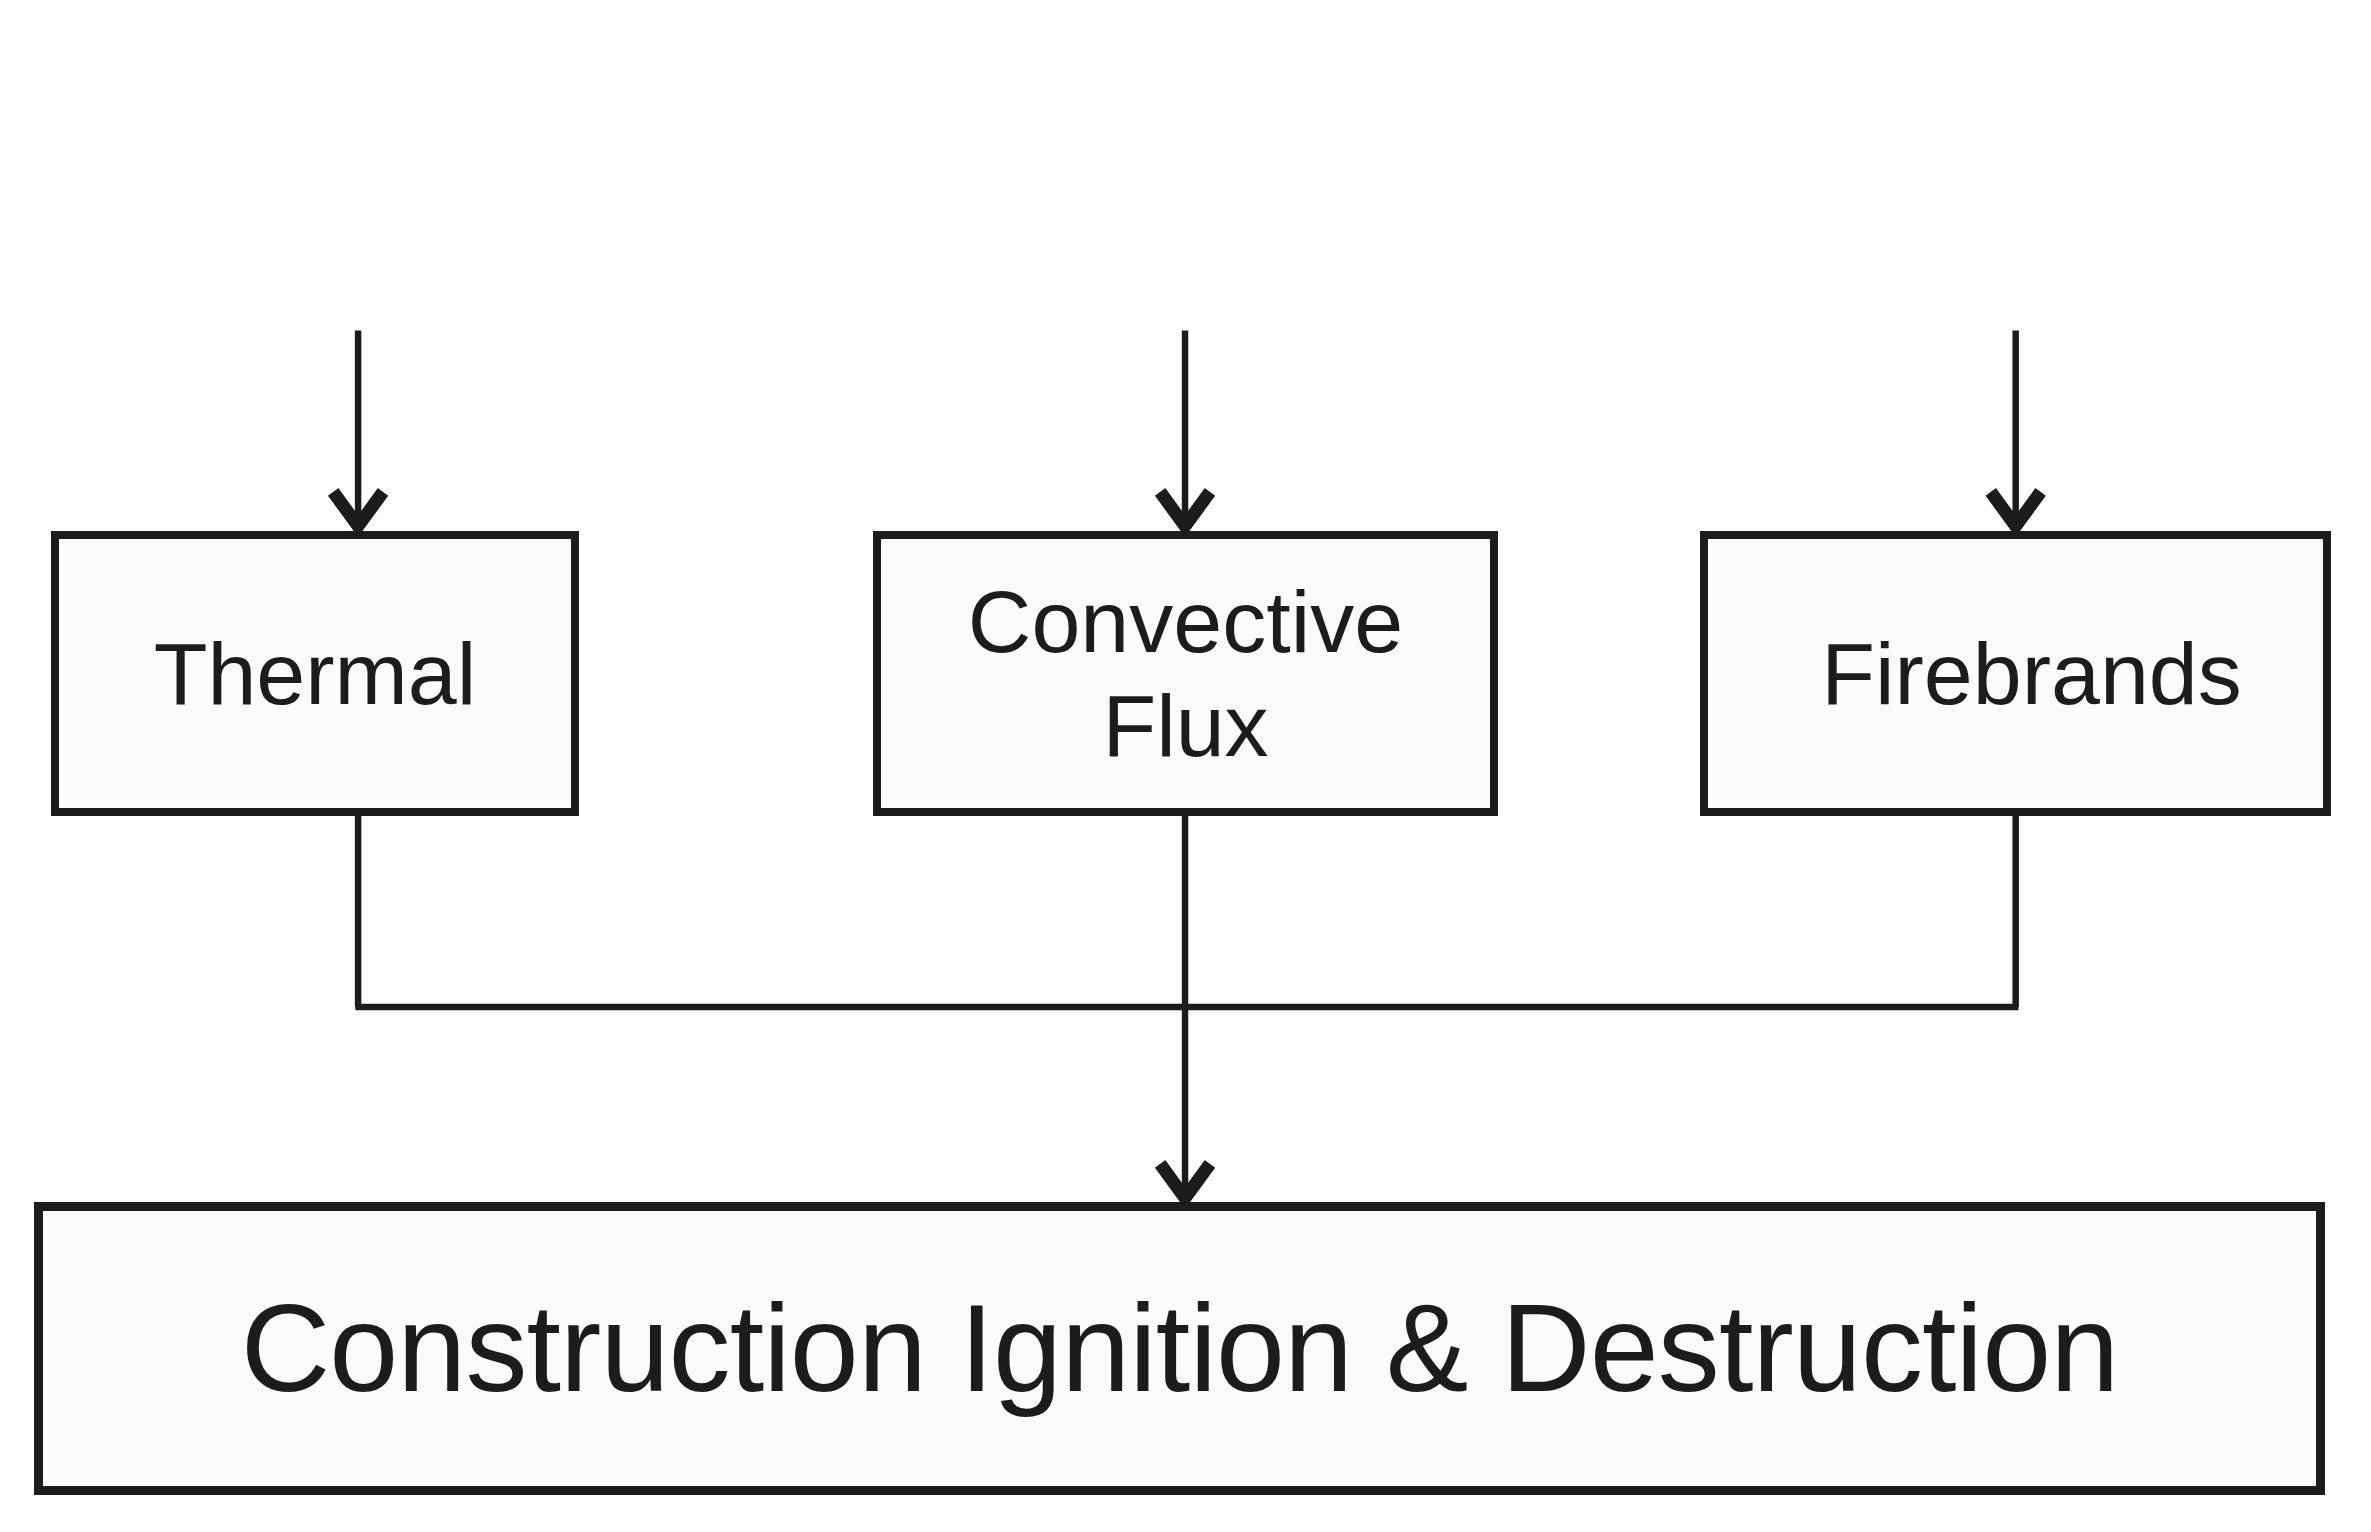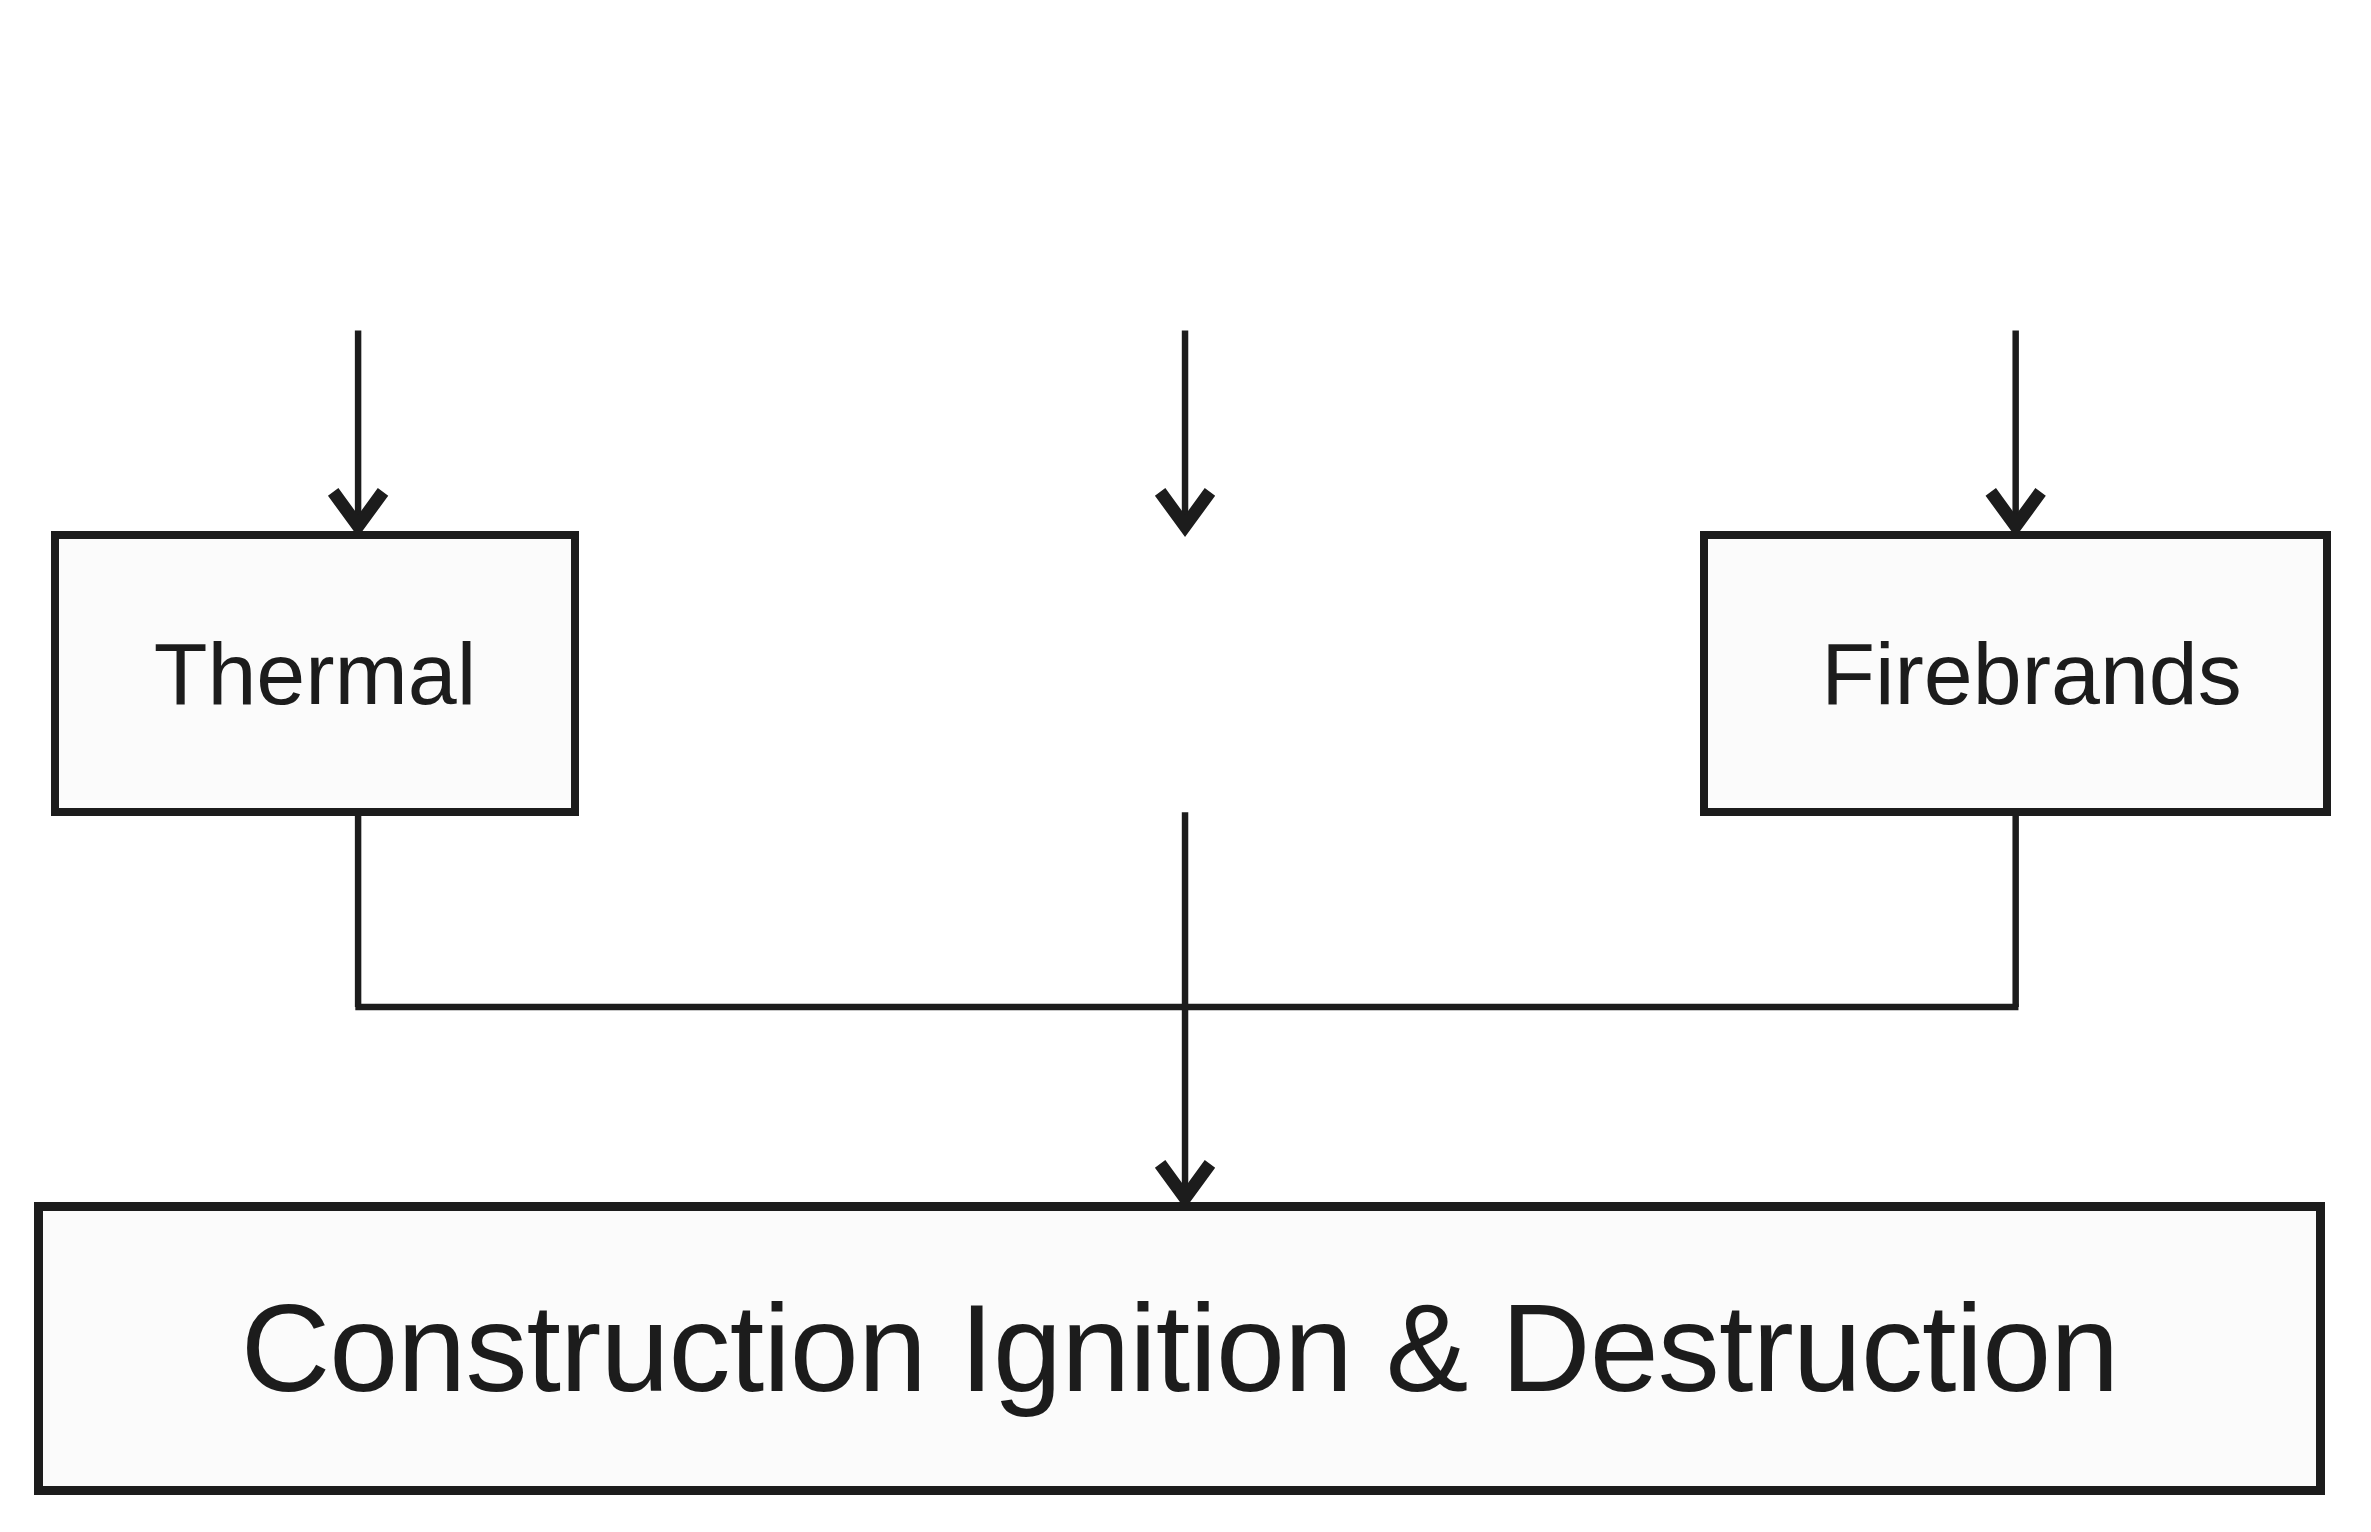--- a/index.html
+++ b/index.html
@@ -87,20 +87,24 @@
       <path class="shaft" d="M1284 880 L1284 1294"></path>
       <path class="chevron" d="M1257 1261 L1284 1298 L1311 1261"></path>
     </g>
   </svg>
 
 
   <div class="node" id="node-thermal">
     <div class="mid-label">Thermal</div>
   </div>
 
+  <div class="node" id="node-convective">
+    <div class="mid-label">Convective</div>
+    <div class="mid-label">Flux</div>
+  </div>
 
   <div class="node" id="node-firebrands">
     <div class="mid-label">Firebrands</div>
     <div class="mid-label"></div>
   </div>
 
   <div class="node wide" id="node-construction">
     <div class="big-label">Construction Ignition &amp; Destruction</div>
   </div>
 

